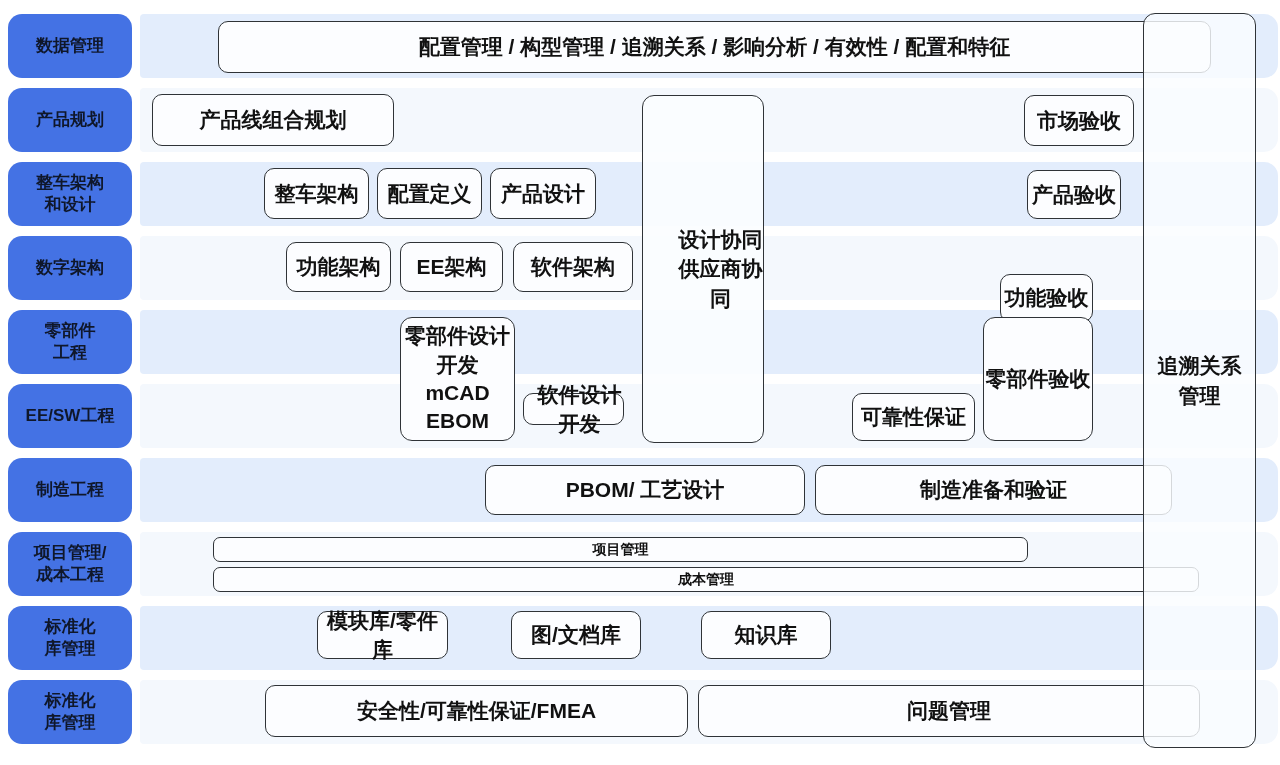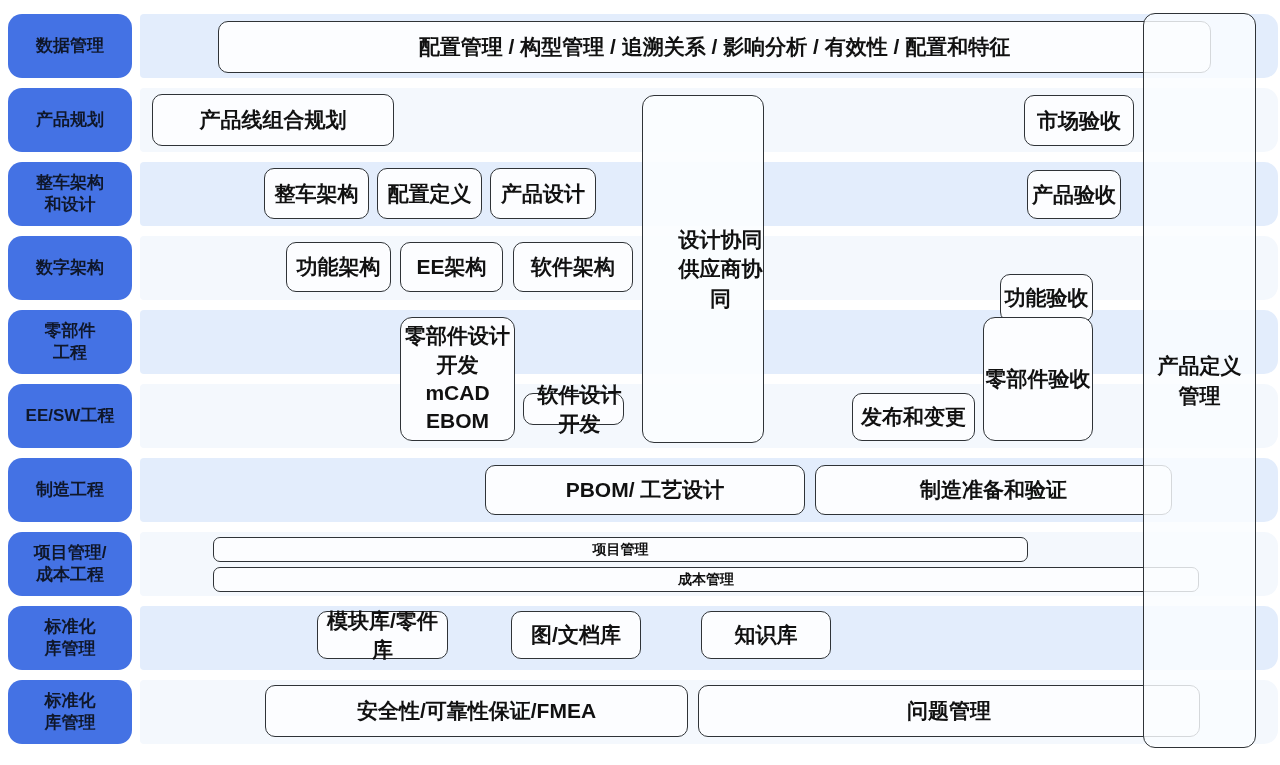--- a/index.html
+++ b/index.html
@@ -98,30 +98,30 @@
   <div class="box" id="functional-architecture">功能架构</div>
   <div class="box" id="ee-architecture">EE架构</div>
   <div class="box" id="software-architecture">软件架构</div>
   <div class="box" id="functional-acceptance">功能验收</div>
   <div class="box tall" id="parts-design">零部件设计
 开发
 mCAD
 EBOM</div>
   <div class="box" id="software-design">软件设计
 开发</div>
-  <div class="box" id="software-integration-test">发布和变更</div>
+  <div class="box" id="software-integration-test">可靠性保证</div>
   <div class="box tall" id="parts-acceptance">零部件验收</div>
   <div class="box" id="pbom-process-design">PBOM/ 工艺设计</div>
   <div class="box" id="manufacturing-readiness">制造准备和验证</div>
   <div class="box bar" id="project-mgmt">项目管理</div>
   <div class="box bar" id="cost-mgmt">成本管理</div>
   <div class="box" id="module-parts-library">模块库/零件库</div>
   <div class="box" id="drawing-doc-library">图/文档库</div>
   <div class="box" id="knowledge-library">知识库</div>
   <div class="box" id="safety-reliability-fmea">安全性/可靠性保证/FMEA</div>
   <div class="box" id="issue-mgmt">问题管理</div>
 
   <div class="box tall" id="design-collaboration">设计协同
 供应商协同</div>
-  <div class="box tall" id="release-change-mgmt">产品定义
+  <div class="box tall" id="release-change-mgmt">追溯关系
 管理</div>
 
 </div>
 
 </body></html>

